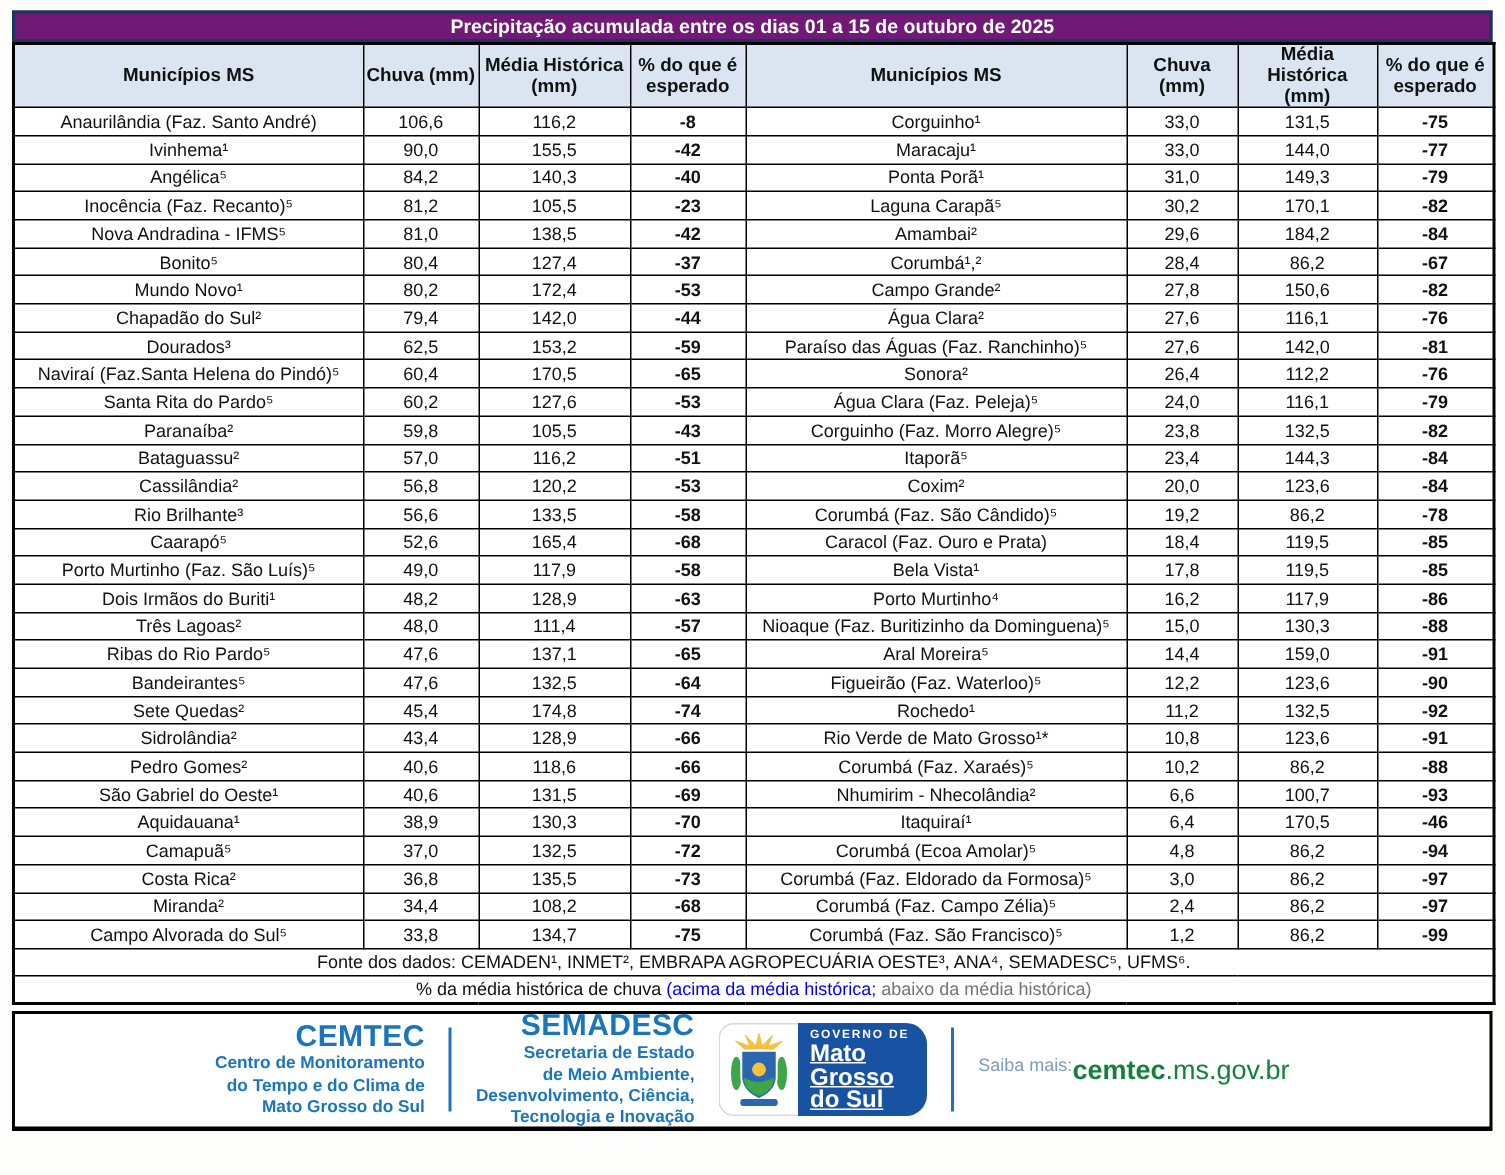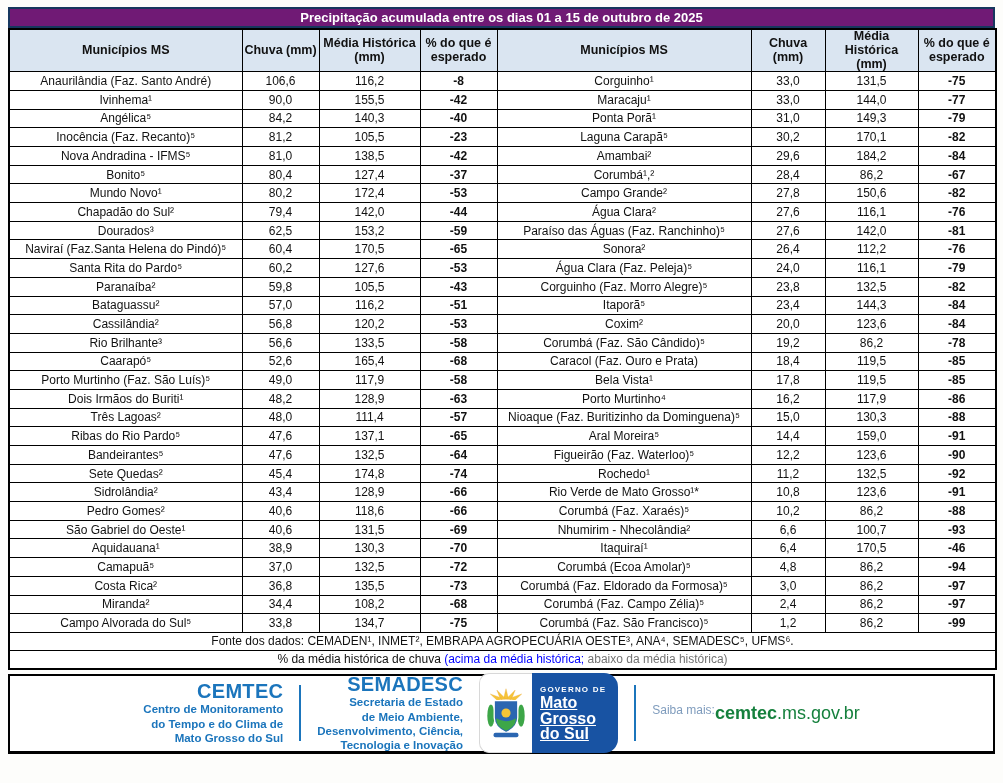--- a/index.html
+++ b/index.html
@@ -33,21 +33,21 @@
   .legend-below{color:#737373;}
   .footer-box{
     box-sizing:border-box;margin-top:4px;width:987px;height:80px;
     border:2px solid #000;border-bottom-width:3px;background:#fff;
     display:flex;align-items:center;justify-content:center;gap:16px;
   }
   .org{ text-align:right;color:#1B75BC; }
   .org-name{font-size:20px;font-weight:bold;letter-spacing:.3px;line-height:1.05;}
   .org-desc{font-size:11.5px;font-weight:bold;line-height:1.25;white-space:pre-line;}
   .vline{width:2px;height:56px;background:#1B75BC;}
-  .gov-logo{display:flex;align-items:stretch;height:80px;}
+  .gov-logo{display:flex;align-items:stretch;height:62px;}
   .gov-shield{
     width:52px;background:#fff;border:1px solid #d8d8d8;border-right:none;
     border-radius:10px 0 0 10px;display:flex;align-items:center;justify-content:center;
   }
   .gov-panel{
     background:#1853A3;border-radius:0 14px 14px 0;color:#fff;
     padding:5px 12px 5px 8px;display:flex;flex-direction:column;justify-content:center;
   }
   .gov-small{font-size:8px;font-weight:bold;letter-spacing:1.2px;margin-bottom:1px;}
   .gov-lines{font-size:16px;font-weight:bold;line-height:.98;white-space:pre-line;text-decoration:underline;}

